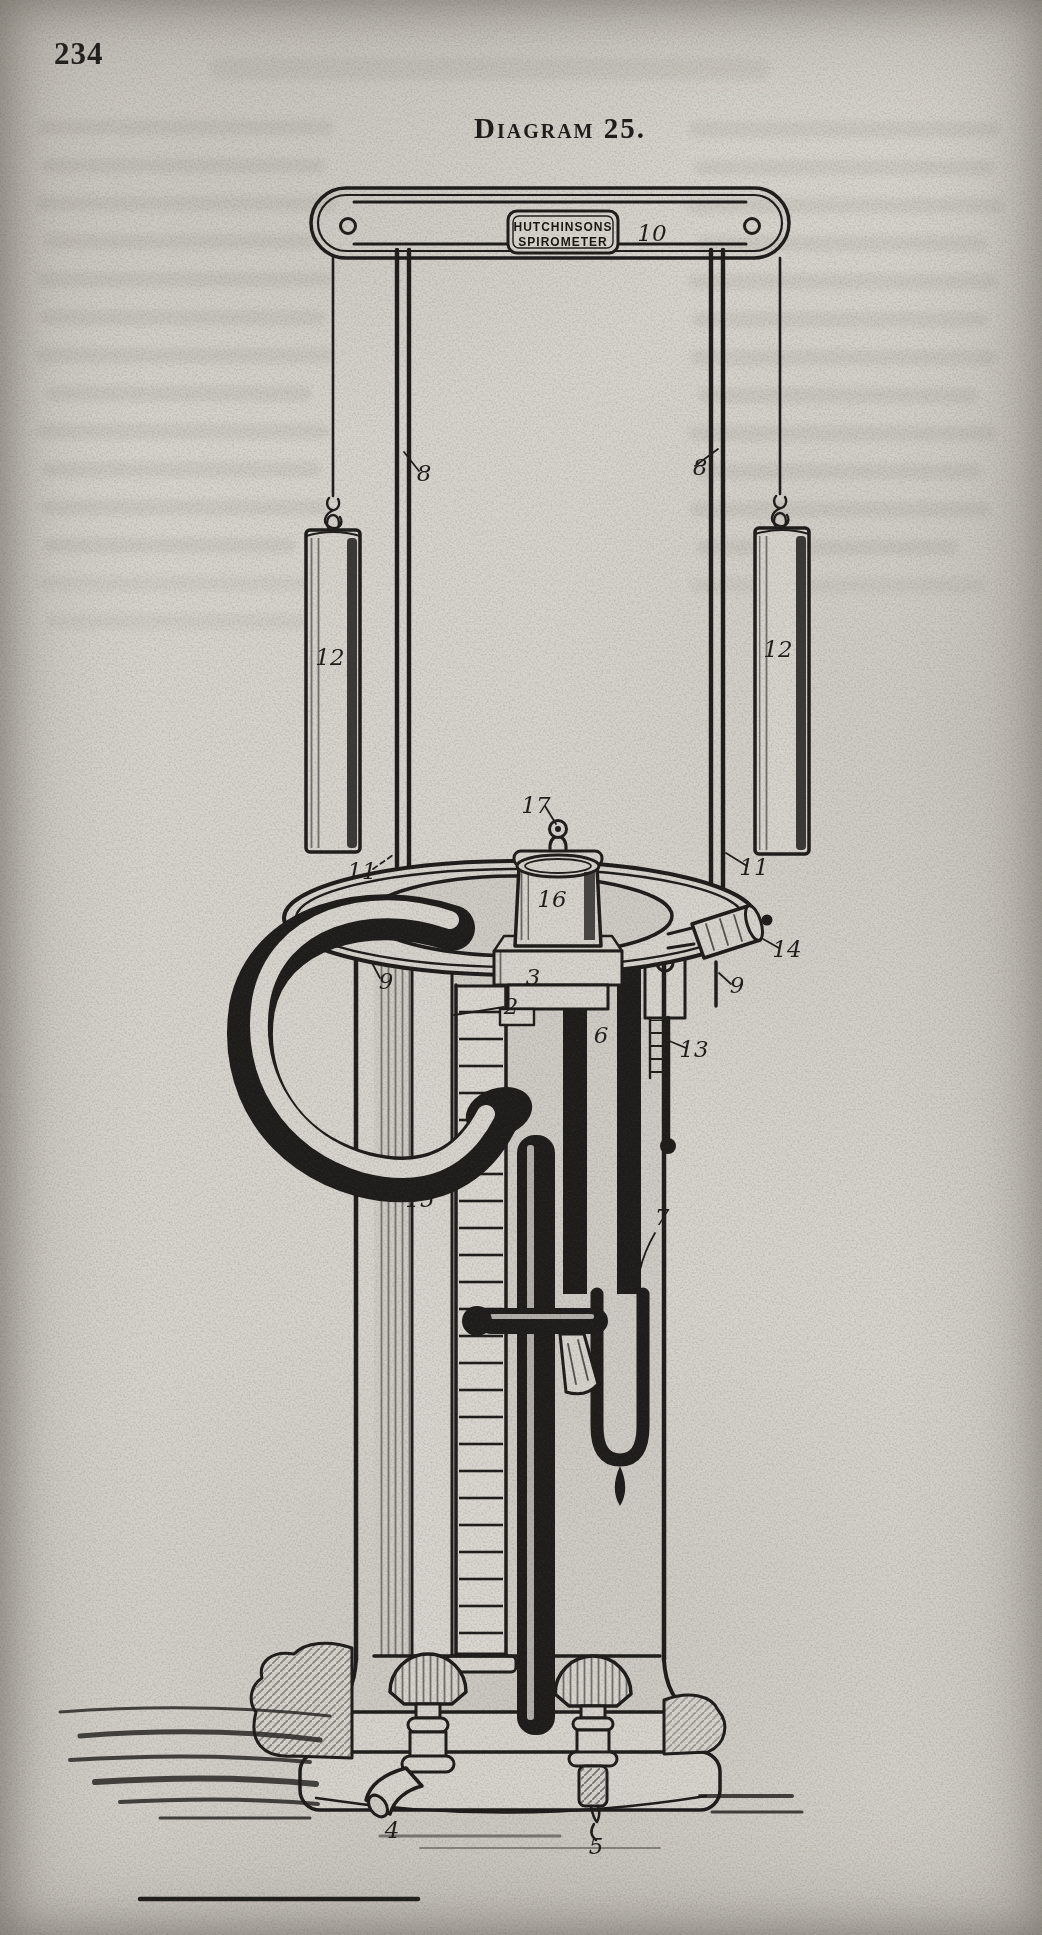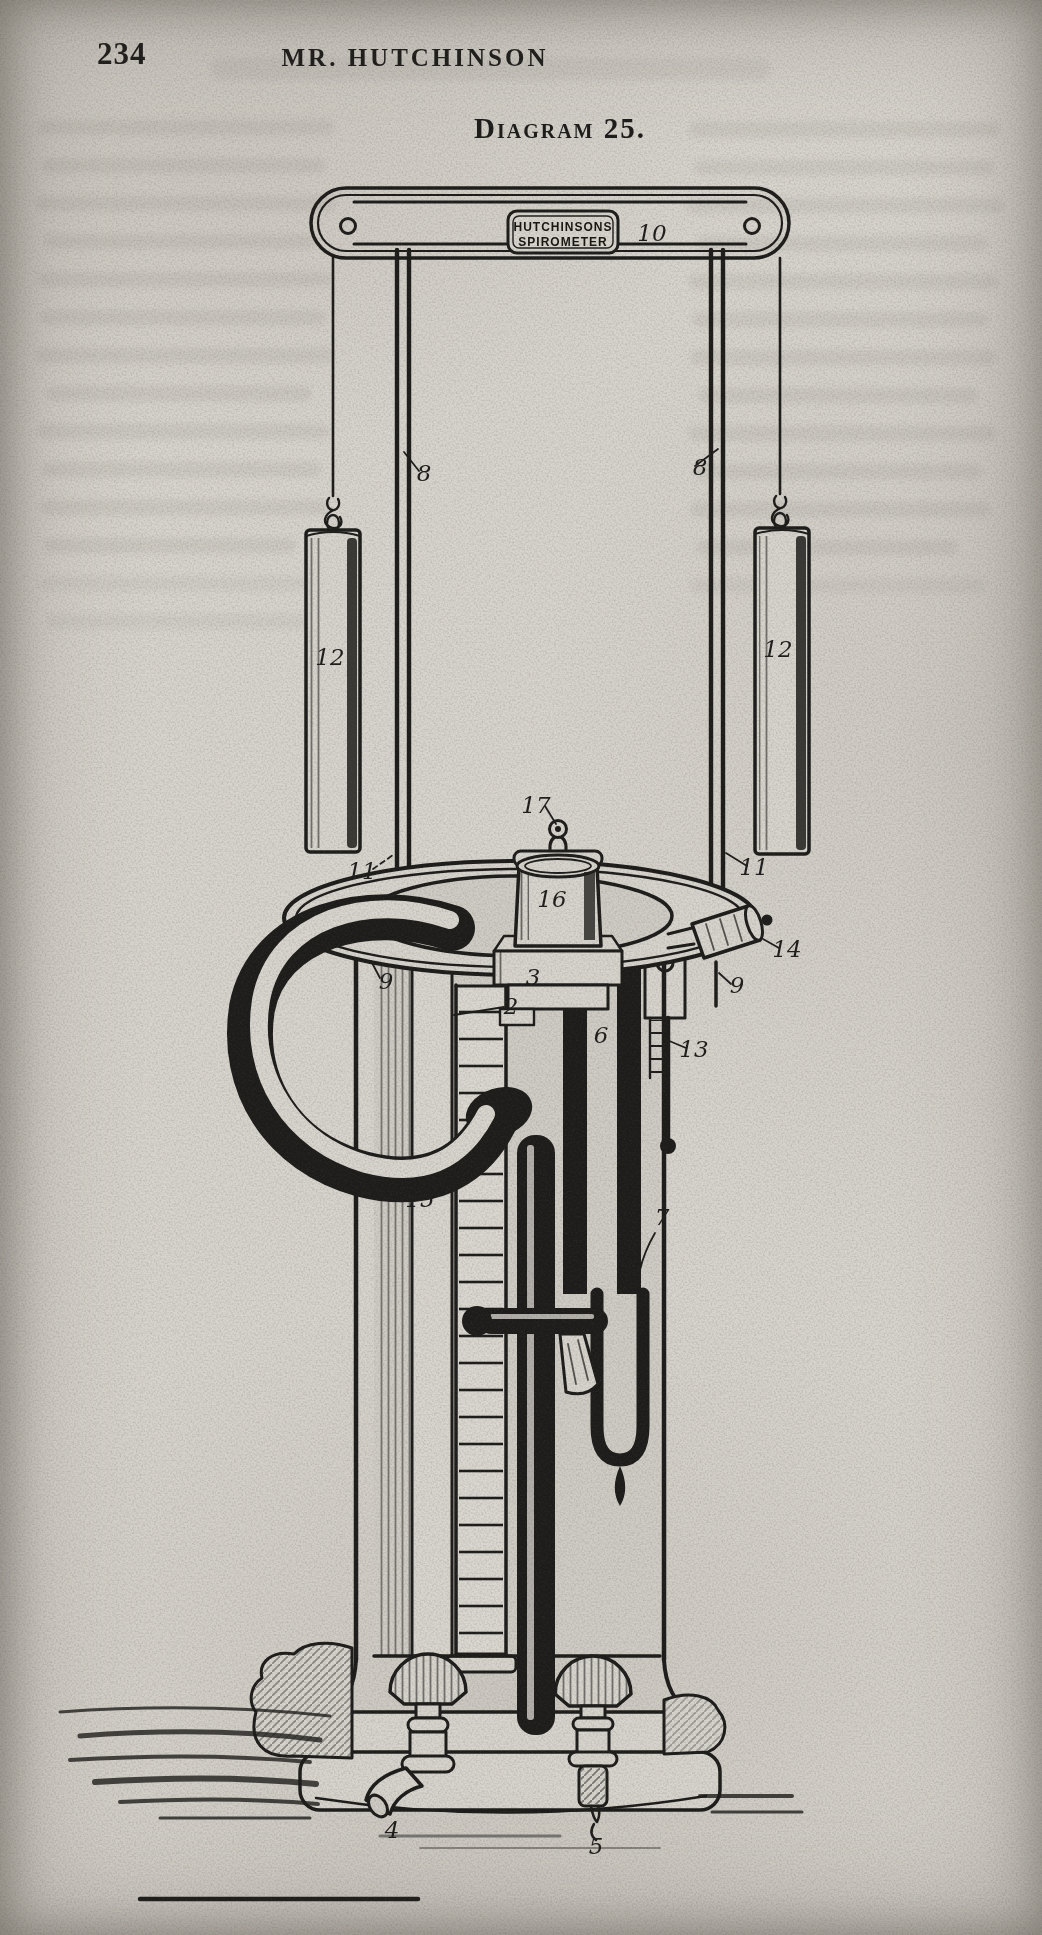--- a/index.html
+++ b/index.html
@@ -5,21 +5,21 @@
   html,body{margin:0;padding:0;background:#777;}
   .page{position:relative;width:1042px;height:1935px;overflow:hidden;
     font-family:"Liberation Serif", serif;color:#1d1c1a;
     background:
       radial-gradient(900px 500px at 18% 8%, rgba(120,114,102,.13), transparent 60%),
       radial-gradient(700px 900px at 92% 38%, rgba(124,118,106,.11), transparent 60%),
       radial-gradient(1000px 700px at 50% 88%, rgba(118,112,100,.12), transparent 60%),
       #d7d4cd;}
   .page::after{content:"";position:absolute;inset:0;pointer-events:none;z-index:9;
     box-shadow:inset 0 0 130px rgba(70,64,55,.38), inset -10px 0 46px rgba(70,64,55,.22), inset 12px 0 40px rgba(70,64,55,.28);}
-  .hdr-num{position:absolute;left:54px;top:36px;font-size:31px;font-weight:bold;letter-spacing:1px;z-index:2;margin-left:43px;}
+  .hdr-num{position:absolute;left:54px;top:36px;font-size:31px;font-weight:bold;letter-spacing:1px;z-index:2;}
   .hdr-run{position:absolute;left:0;top:44px;width:830px;text-align:center;font-size:25px;font-weight:bold;letter-spacing:3px;z-index:2;}
   .fig-title{position:absolute;left:0;top:112px;width:1120px;text-align:center;font-size:29px;font-weight:bold;font-variant:small-caps;letter-spacing:2px;z-index:2;}
   .smudge{position:absolute;background:#6a665e;border-radius:9px;filter:blur(3px);opacity:.10;height:15px;z-index:1;}
   svg.diag{position:absolute;left:0;top:0;z-index:3;pointer-events:none;}
   .plabel{font:italic 23px "DejaVu Serif", serif;fill:#1d1c1a;text-anchor:middle;}
   .plate-txt{font:700 12px "Liberation Sans", sans-serif;letter-spacing:1px;fill:#16140f;text-anchor:middle;}
 </style>
 </head>
 <body>
 
@@ -48,21 +48,20 @@
   <div class="smudge" style="left:692px;top:312px;width:296px"></div>
   <div class="smudge" style="left:690px;top:350px;width:306px"></div>
   <div class="smudge" style="left:698px;top:388px;width:280px"></div>
   <div class="smudge" style="left:688px;top:426px;width:308px"></div>
   <div class="smudge" style="left:694px;top:464px;width:288px"></div>
   <div class="smudge" style="left:690px;top:502px;width:300px"></div>
   <div class="smudge" style="left:696px;top:540px;width:262px"></div>
   <div class="smudge" style="left:690px;top:578px;width:296px;opacity:.07"></div>
 
   <div class="hdr-num">234</div>
-  <div class="hdr-run">MR. HUTCHINSON</div>
   <div class="fig-title">Diagram 25.</div>
 
   <svg class="diag" width="1042" height="1935" viewBox="0 0 1042 1935">
     <defs>
       <pattern id="vl" width="7" height="7" patternUnits="userSpaceOnUse">
         <path d="M3.5,0 V7" stroke="#1d1c1a" stroke-width="1.8"></path>
       </pattern>
       <pattern id="hl26" width="12" height="27" patternUnits="userSpaceOnUse">
         <path d="M0,13 H12" stroke="#1d1c1a" stroke-width="2.6"></path>
       </pattern>

